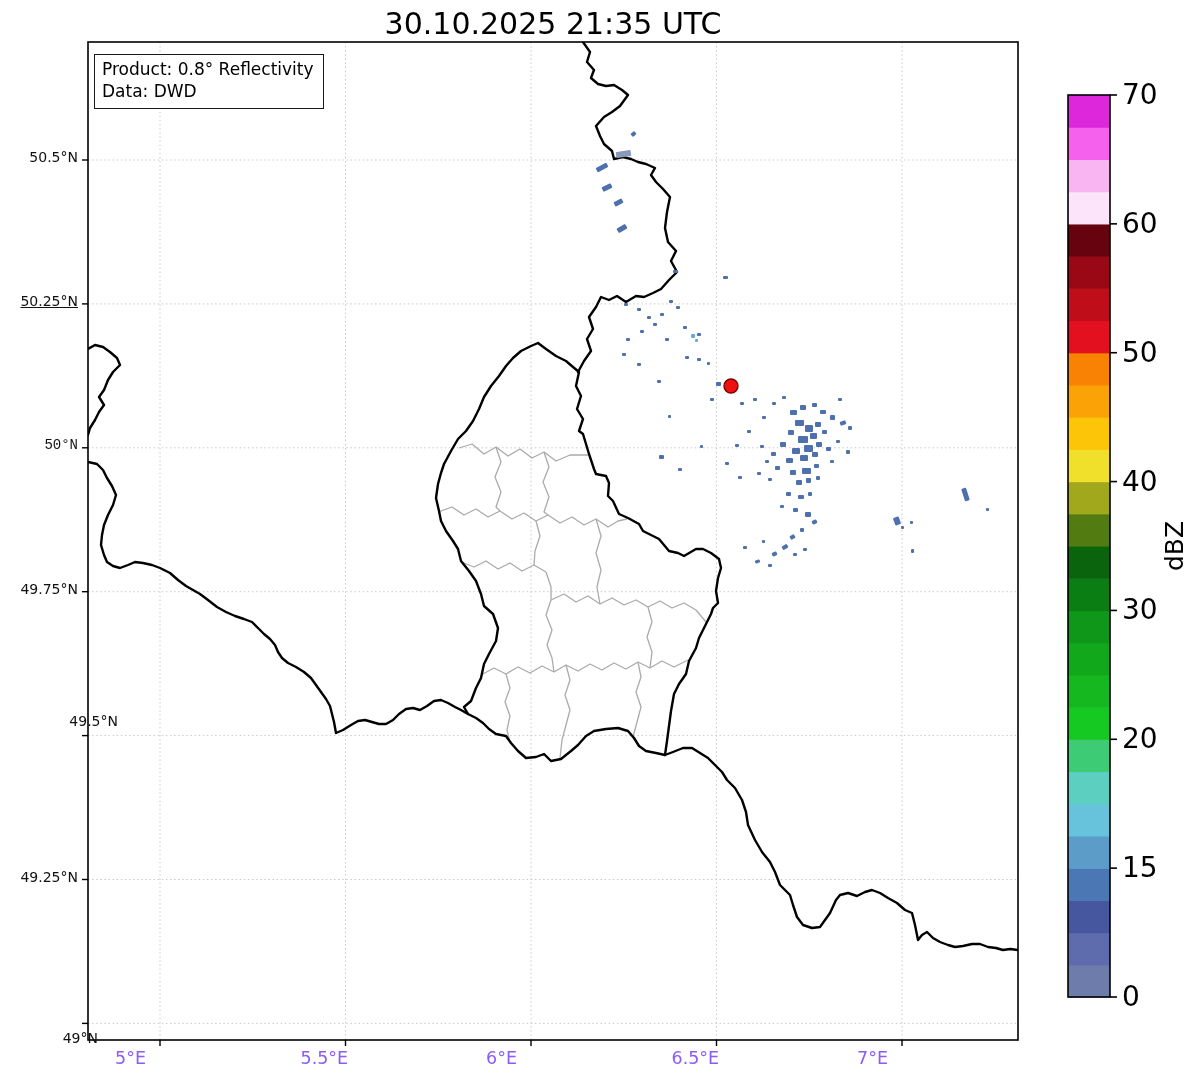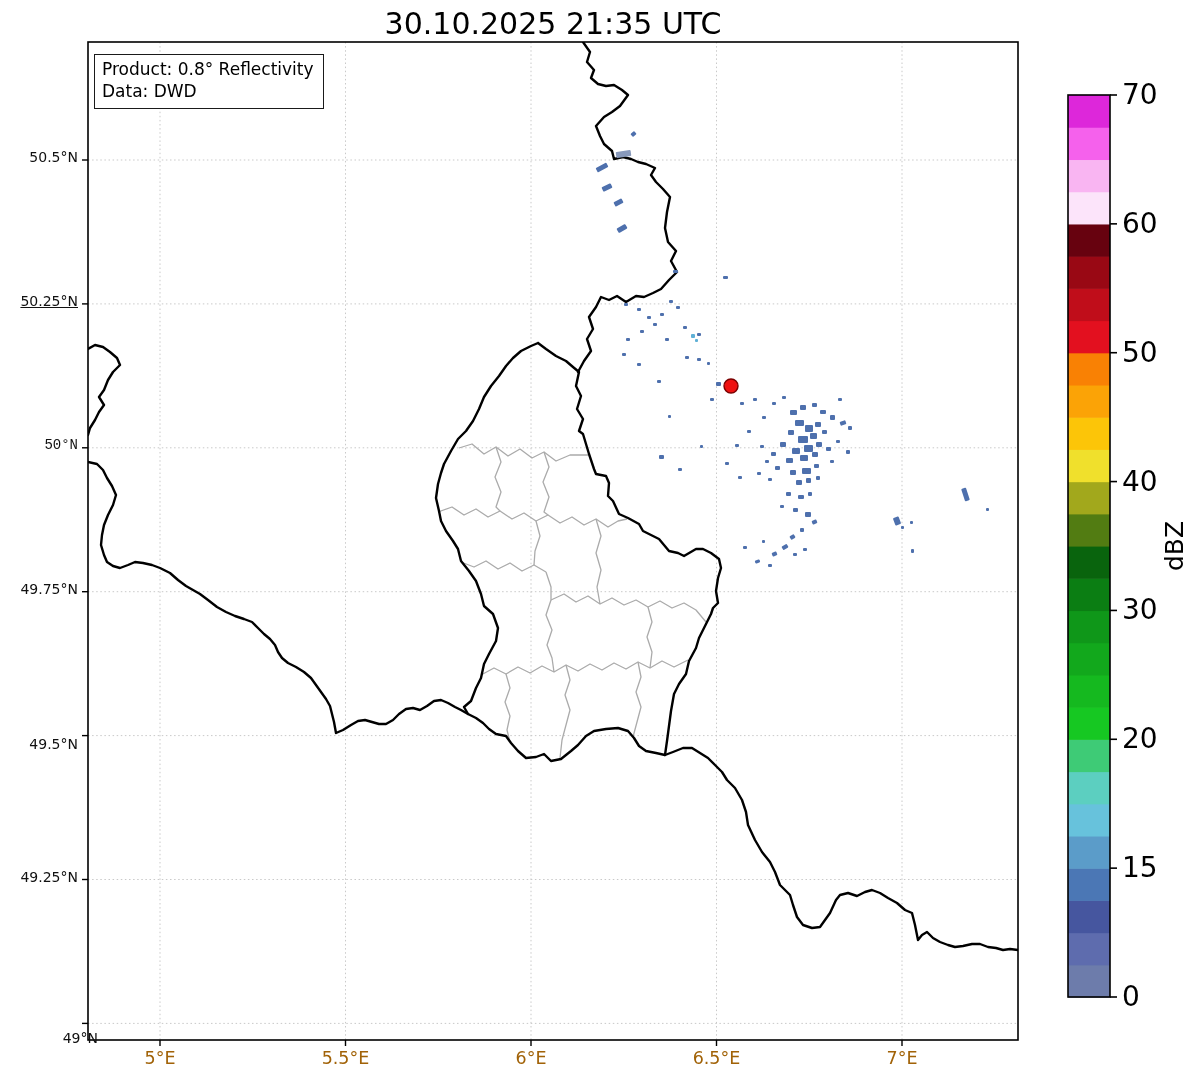--- a/index.html
+++ b/index.html
@@ -5,21 +5,21 @@
   html,body{margin:0;padding:0;background:#ffffff;}
   .fig{position:relative;width:1202px;height:1081px;background:#ffffff;
        font-family:"DejaVu Sans","Liberation Sans",sans-serif;overflow:hidden;}
   .fig-title{position:absolute;top:6px;left:553px;transform:translateX(-50%);
        font-size:30px;color:#000;white-space:nowrap;}
   svg{position:absolute;left:0;top:0;}
   .infobox{position:absolute;left:94px;top:54px;background:#ffffff;
        border:1.4px solid #1a1a1a;padding:3px 9px 5px 7px;font-size:17px;
        line-height:1.32;color:#000;white-space:nowrap;}
   .ytick{position:absolute;left:0;width:78px;text-align:right;font-size:14px;color:#111;}
-  .xtick{position:absolute;width:90px;text-align:center;font-size:17.5px;color:#a16207;}
+  .xtick{position:absolute;width:90px;text-align:left;font-size:17.5px;color:#8b5cf6;}
   .ctick{position:absolute;font-size:28px;color:#000;}
   .cbar-label{position:absolute;left:1174px;top:546px;font-size:25px;color:#000;
        transform:translate(-50%,-50%) rotate(-90deg);white-space:nowrap;}
 </style>
 </head>
 <body>
 
 <div class="fig">
   <div class="fig-title">30.10.2025 21:35 UTC</div>
 
@@ -234,21 +234,21 @@
   <div class="infobox">
     <div>Product: 0.8° Reflectivity</div>
     <div>Data: DWD</div>
   </div>
 
   <div id="ylabels">
       <div class="ytick" style="top: 149px;">50.5°N</div>
       <div class="ytick" style="top: 292.9px; text-decoration: underline;">50.25°N</div>
       <div class="ytick" style="top: 436.8px; font-family: Liberation Mono, monospace;">50°N</div>
       <div class="ytick" style="top: 580.7px;">49.75°N</div>
-      <div class="ytick" style="top: 736px;">49.5°N</div>
+      <div class="ytick" style="top: 713px; padding-left: 40px;">49.5°N</div>
       <div class="ytick" style="top: 868.5px;">49.25°N</div>
       <div class="ytick" style="top: 1030px; padding-left: 20px;">49°N</div>
     </div>
   <div id="xlabels">
       <div class="xtick" style="left: 115px; top: 1048px;">5°E</div>
       <div class="xtick" style="left: 300.5px; top: 1048px;">5.5°E</div>
       <div class="xtick" style="left: 486px; top: 1048px;">6°E</div>
       <div class="xtick" style="left: 671.5px; top: 1048px;">6.5°E</div>
       <div class="xtick" style="left: 857px; top: 1048px;">7°E</div>
     </div>

